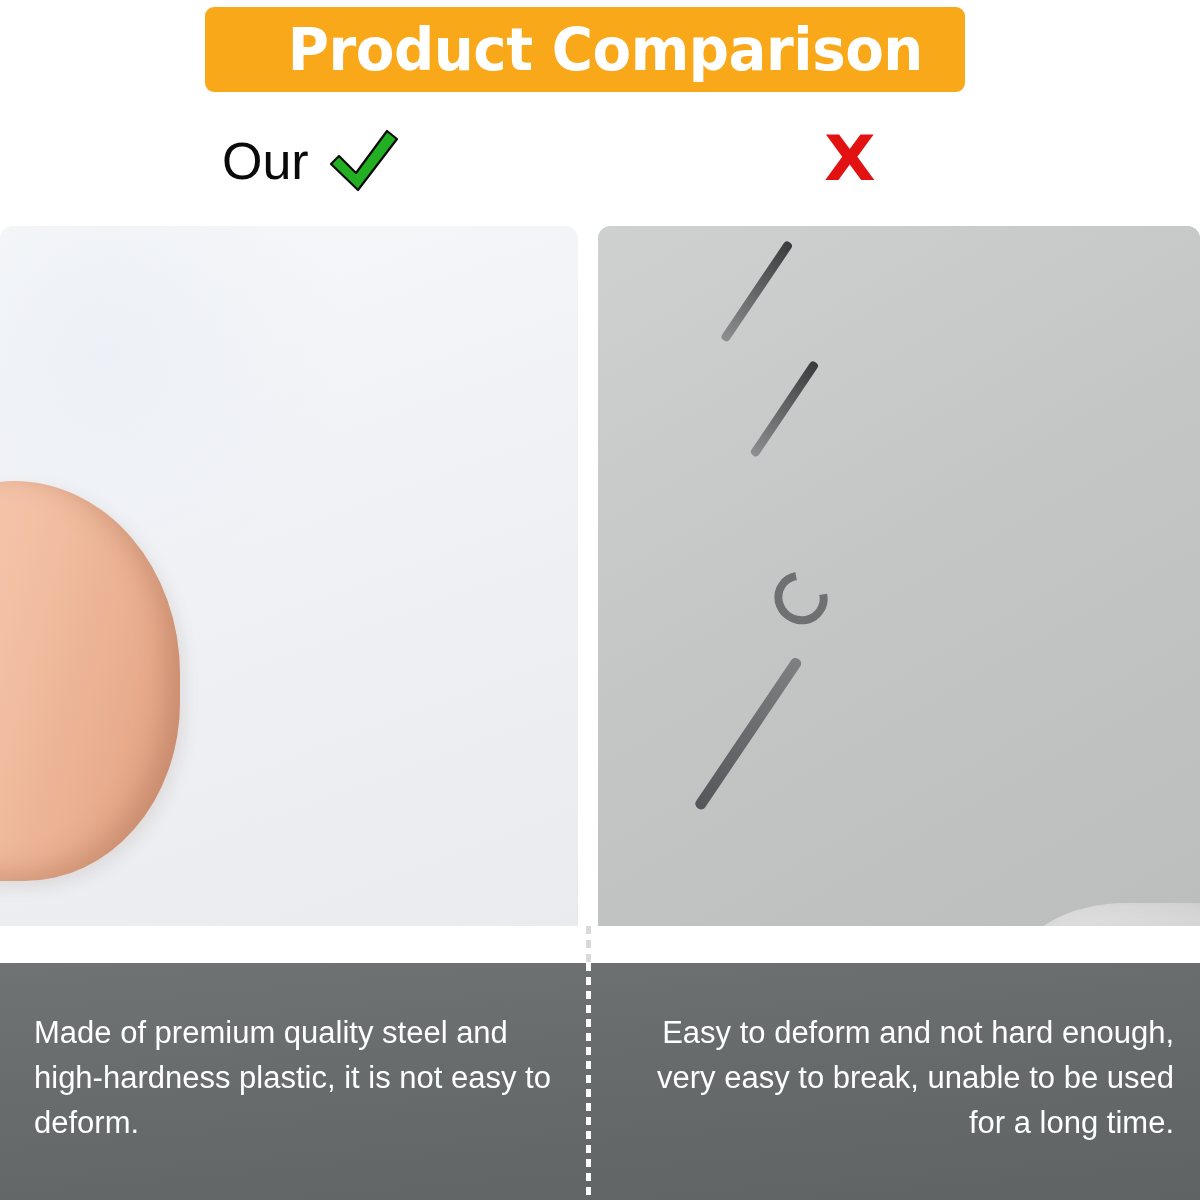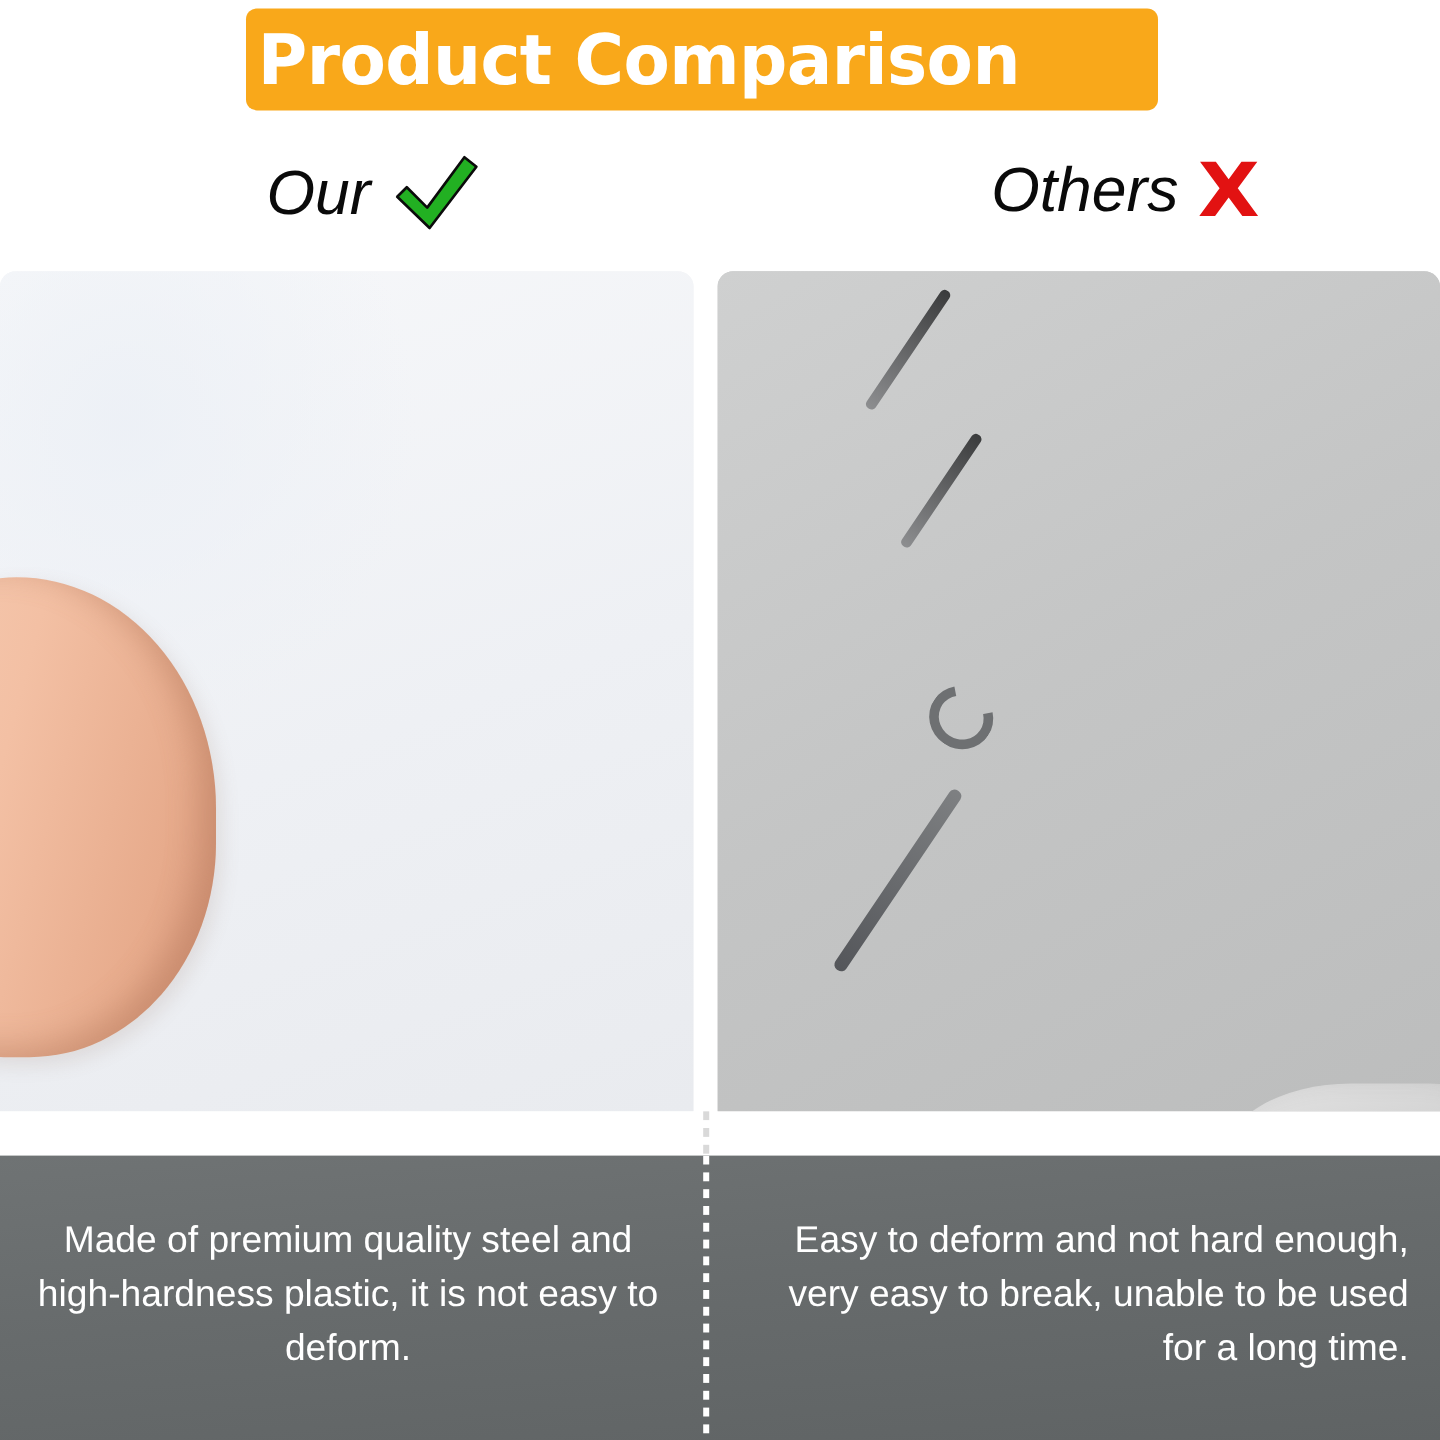--- a/index.html
+++ b/index.html
@@ -4,36 +4,36 @@
 <style>
   * { margin:0; padding:0; box-sizing:border-box; }
   html,body { width:1200px; height:1200px; background:#ffffff; }
   body { font-family:"Liberation Sans", sans-serif; position:relative; overflow:hidden; }
 
   
   .banner-wrap { position:absolute; left:0; top:0; width:1200px; height:105px; }
   .banner {
     position:absolute; left:205px; top:7px; width:760px; height:85px;
     background:#f9a81a; border-radius:9px;
-    display:flex; align-items:center; justify-content:flex-start;
+    display:flex; align-items:center; justify-content:center;padding-left:41px;
   }
   .banner-title {
     color:#ffffff; font-size:58px; font-weight:bold; letter-spacing:-0.5px;
     font-family:"DejaVu Sans", sans-serif; line-height:1;
     white-space:nowrap; transform:scaleX(0.97);
   }
 
   
   .labels { position:absolute; left:0; top:128px; width:1200px; height:95px; }
   .label-group { position:absolute; display:flex; align-items:center; gap:18px; }
   .label-group.left  { left:222px; top:0px; }
   .label-group.right { left:826px; top:0px; }
   .label-text {
     font-size:52px; color:#0a0a0a; font-weight:400;
-    font-family:"Liberation Sans", sans-serif; line-height:1;font-style:italic;
+    font-family:"Liberation Sans", sans-serif; line-height:1;
   }
   .mark-check { width:74px; height:66px; display:block; }
   .mark-x {
     font-size:62px; font-weight:bold; color:#e21212;
     font-family:"DejaVu Sans", sans-serif; line-height:1;
     transform:scaleX(1.08); display:block;
   }
 
   
   .photos { position:absolute; left:0; top:226px; width:1200px; height:700px; }
@@ -88,21 +88,21 @@
   }
 
   
   .captions {
     position:absolute; left:0; top:963px; width:1200px; height:237px;
     background:linear-gradient(175deg,#6f7374 0%,#676b6c 45%,#5f6364 100%);
   }
   .caption {
     position:absolute; top:0; height:237px; padding:48px 26px 0 18px;
   }
-  .caption.left  { left:5px;   width:578px;text-align:center; }
+  .caption.left  { left:16px;   width:578px; }
   .caption.right { left:610px; width:590px; padding-left:12px;text-align:right; }
   .caption-text {
     color:#ffffff; font-size:31px; line-height:1.45; font-weight:400;
     font-family:"Liberation Sans", sans-serif;
   }
   .divider {
     position:absolute; left:586px; top:963px; width:5px; height:237px;
     background-image:linear-gradient(to bottom,#ffffff 55%, rgba(255,255,255,0) 55%);
     background-size:5px 14px; background-repeat:repeat-y;
   }
@@ -126,21 +126,20 @@
   <div class="label-group left">
     <span class="label-text">Our</span>
     <span>
       <svg class="mark-check" viewBox="0 0 74 66" xmlns="http://www.w3.org/2000/svg">
         <path d="M4 36 L12 28 L29 45 L60 3 L70 11 L31 62 Z" fill="#22b022" stroke="#0b0b0b" stroke-width="2.2" stroke-linejoin="round"></path>
       </svg>
     </span>
   </div>
 
   <div class="label-group right">
-    <span class="label-text">Others</span>
     <span class="mark-x">X</span>
   </div>
 
 </div>
 
 <div class="photos">
 
   <div class="photo left">
     <div class="l-hand"></div>
 

